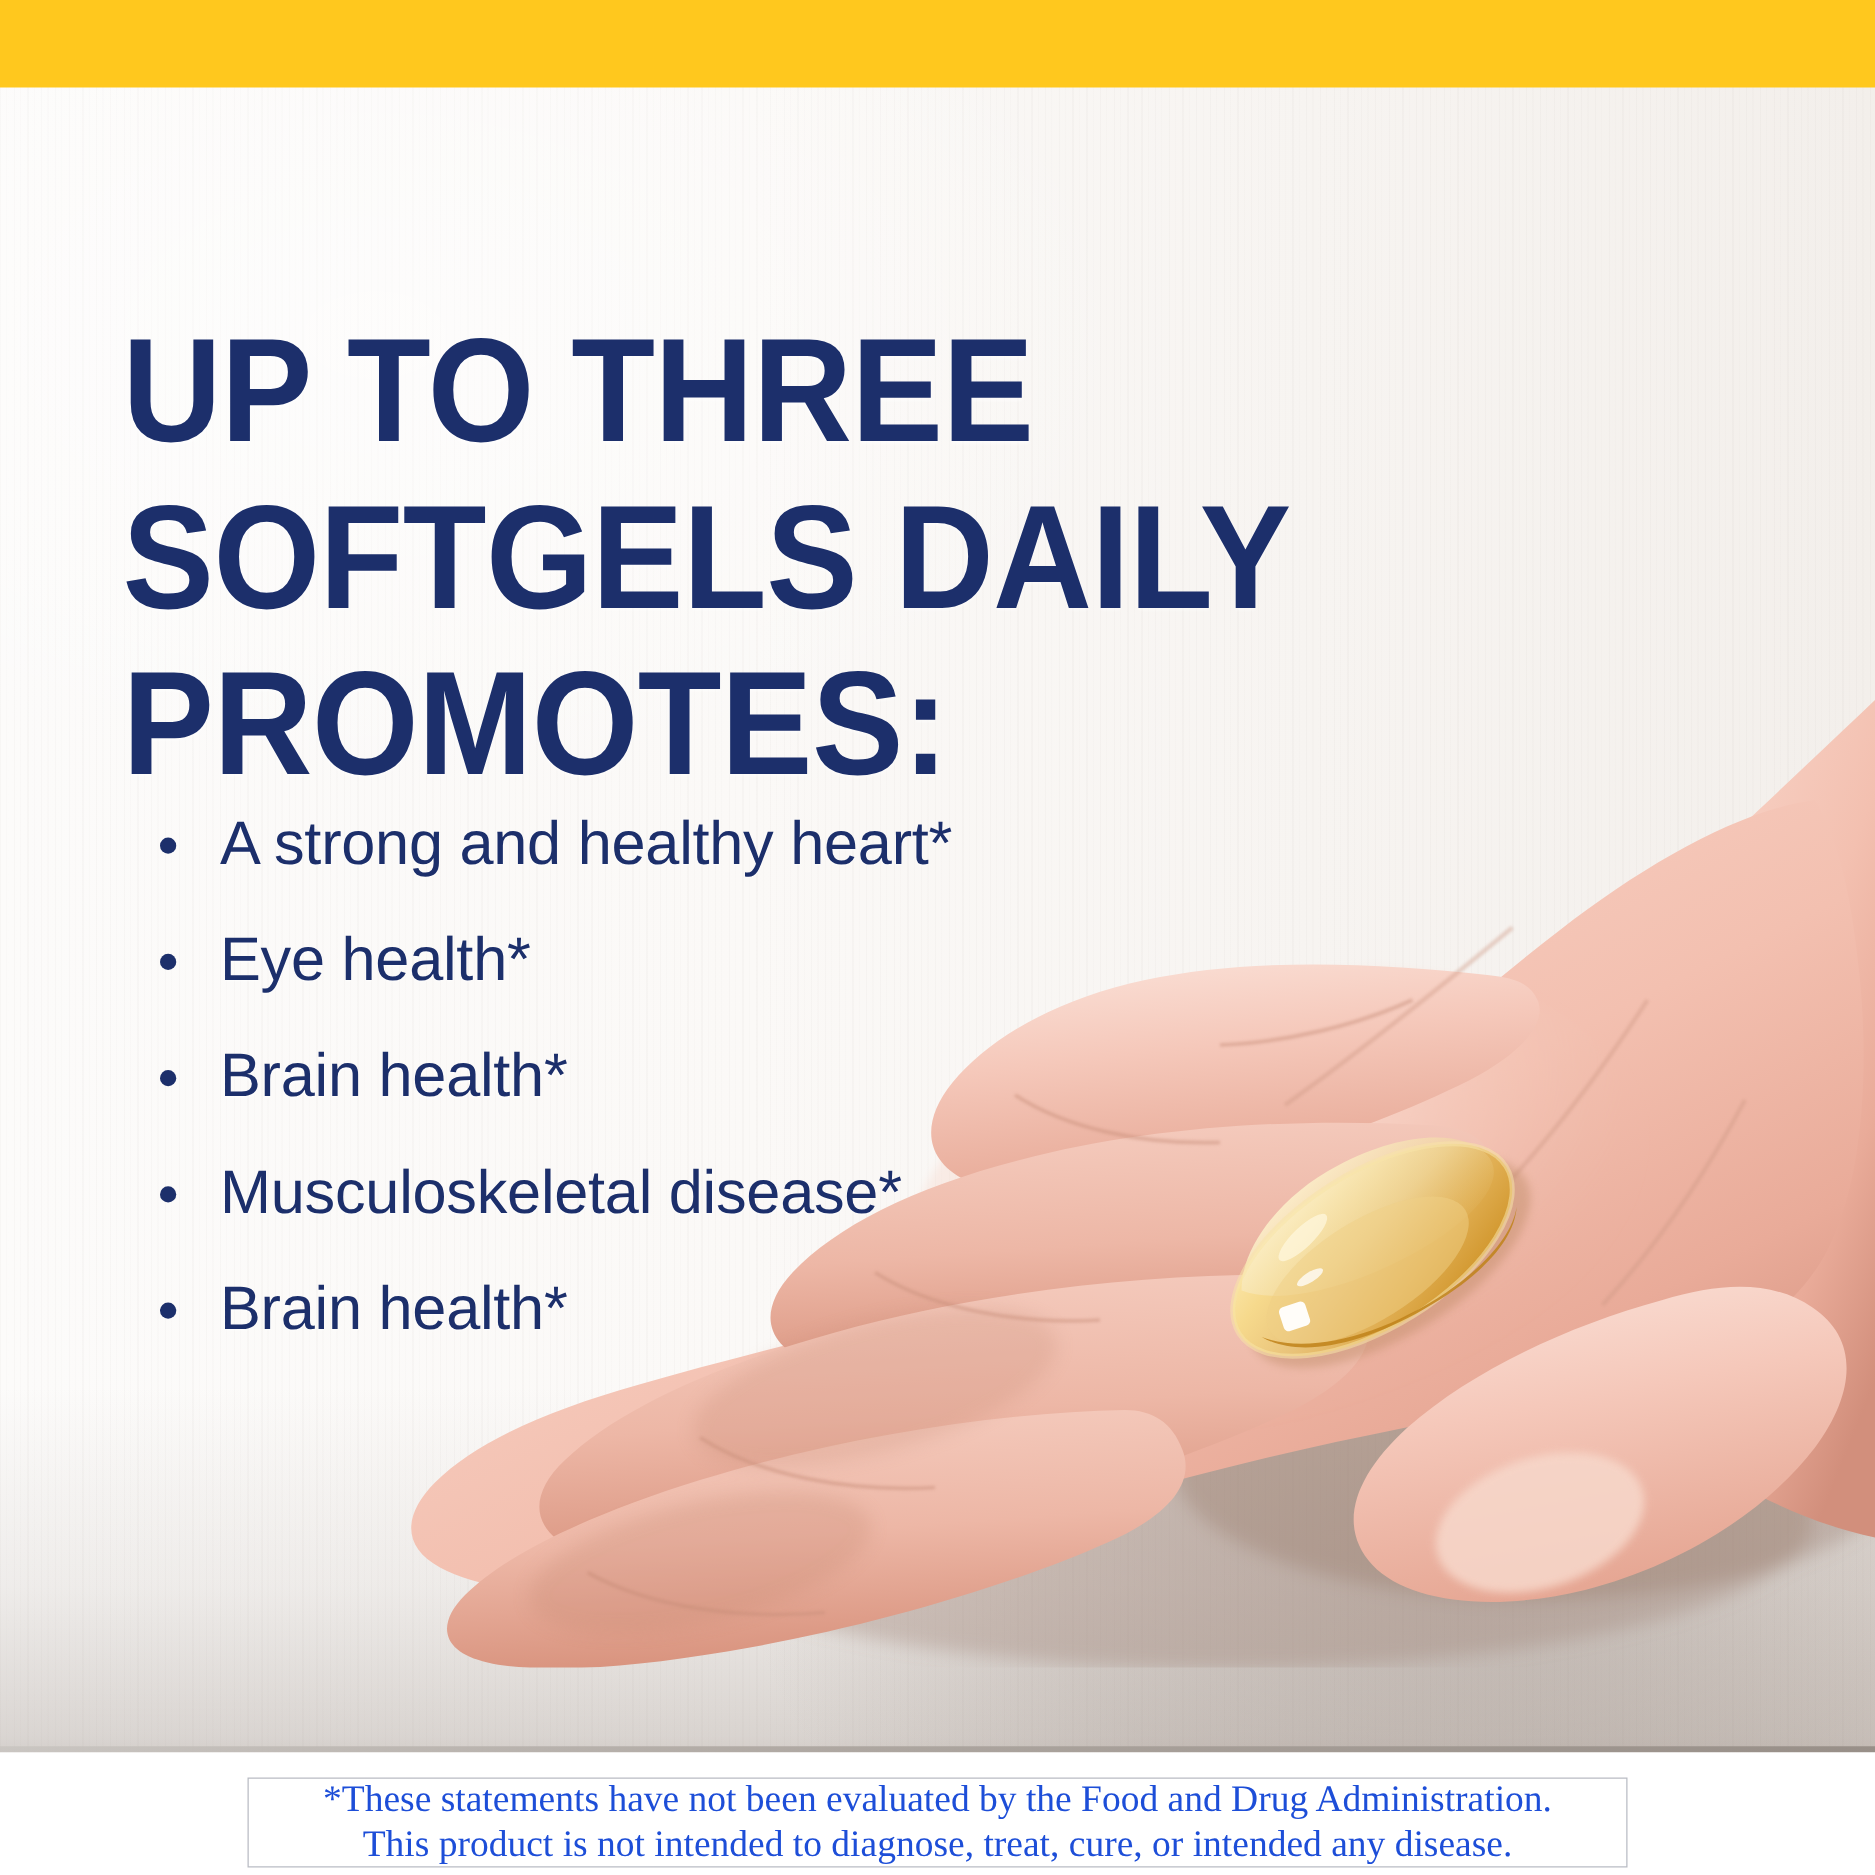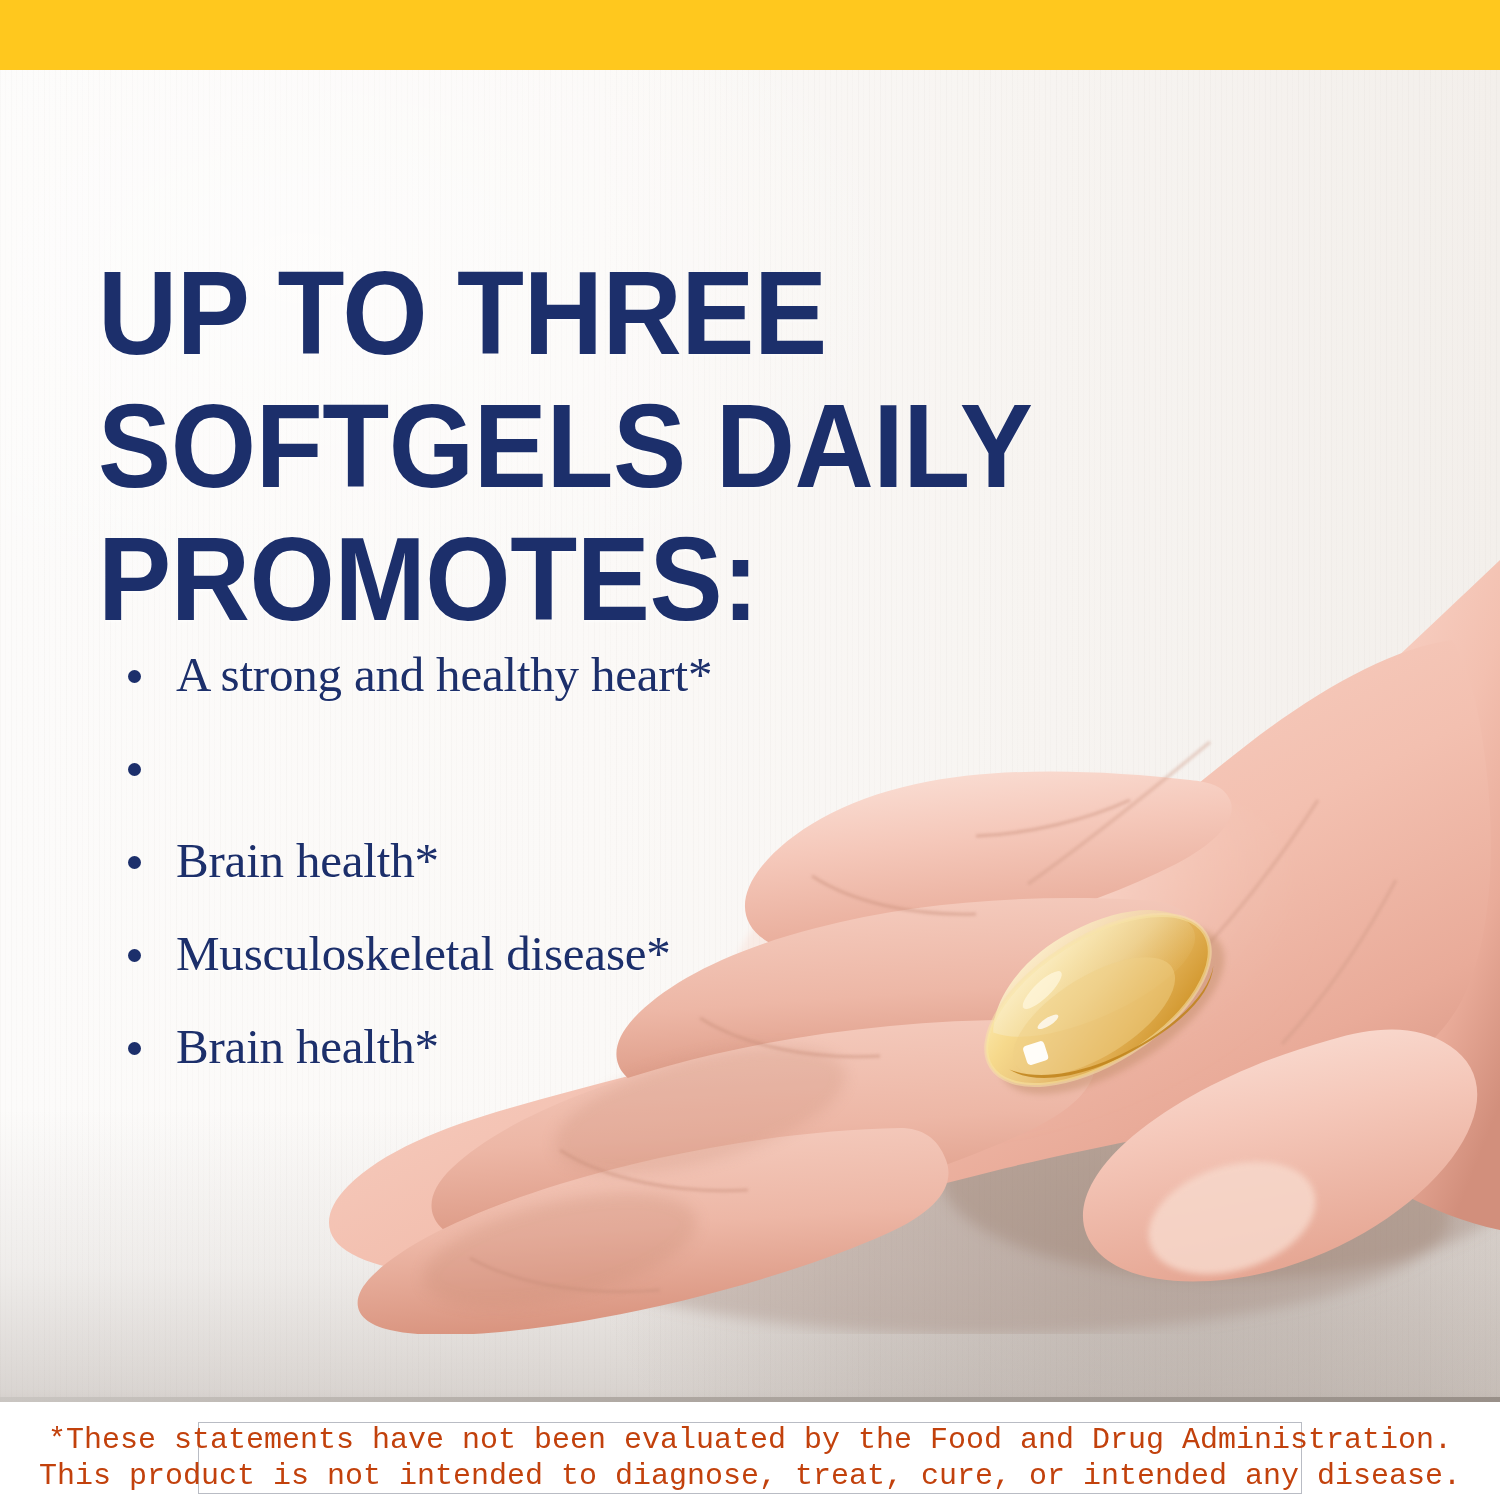--- a/index.html
+++ b/index.html
@@ -138,21 +138,21 @@
     margin: 0;
     padding: 0;
     list-style: none;
   }
   #benefits li {
     position: relative;
     height: 93px;
     line-height: 70px;
     padding-left: 52px;
     color: #1c2f6b;
-    font-family: Liberation Serif, serif;
+    font-family: Liberation Sans, sans-serif;
     font-weight: 400;
     font-size: 49px;
     letter-spacing: -0.2px;
     white-space: nowrap;
     text-shadow: 0 1px 2px rgba(255,255,255,0.75);
   }
   #benefits li .dot {
     position: absolute;
     left: 4px;
     top: 30px;
@@ -180,22 +180,22 @@
     height: 72px;
     border: 1px solid #b9bcc4;
     background: #ffffff;
     box-sizing: border-box;
     display: flex;
     flex-direction: column;
     align-items: center;
     justify-content: center;
   }
   #disclaimer-box .dline {
-    color: #c2410c;
-    font-family: Liberation Mono, monospace;
+    color: #1d4ed8;
+    font-family: Liberation Serif, serif;
     font-weight: 400;
     font-size: 30px;
     line-height: 36px;
     text-align: right;
     white-space: nowrap;
   }
 </style>
 </head>
 <body>
 
@@ -381,20 +381,21 @@
     <span class="hl-line">PROMOTES:</span>
   </h1>
 
   <ul id="benefits">
     <li>
       <span class="dot"></span>
       <span>A strong and healthy heart*</span>
     </li>
     <li>
       <span class="dot"></span>
+      <span>Eye health*</span>
     </li>
     <li>
       <span class="dot"></span>
       <span>Brain health*</span>
     </li>
     <li>
       <span class="dot"></span>
       <span>Musculoskeletal disease*</span>
     </li>
     <li>

